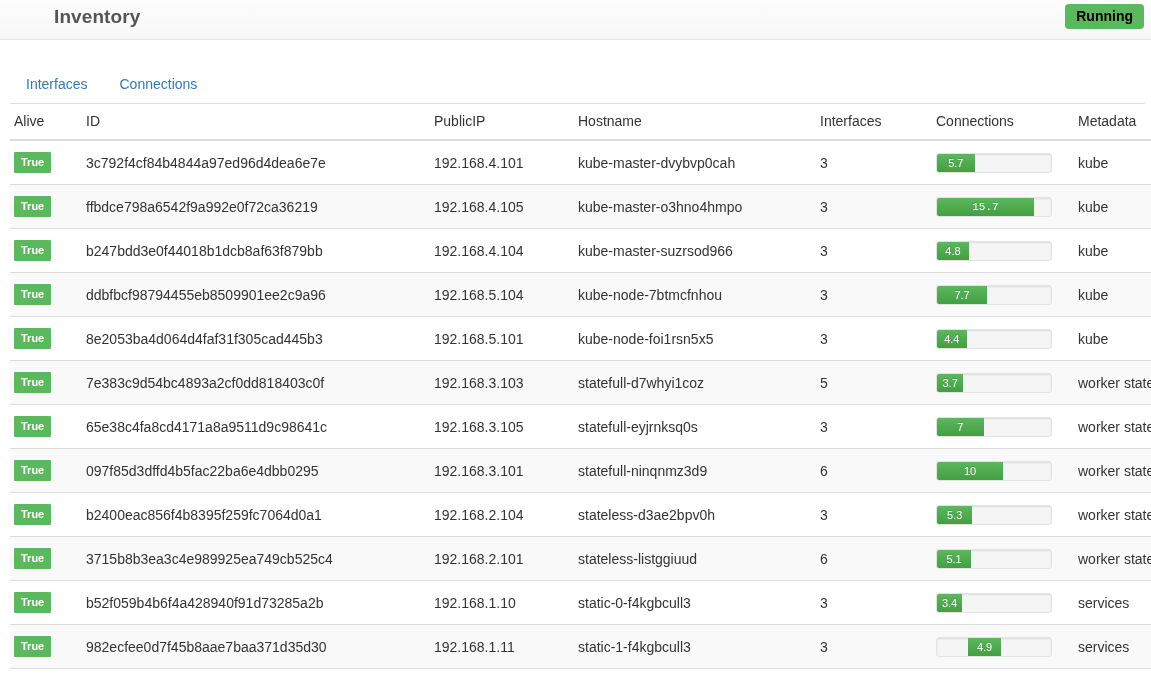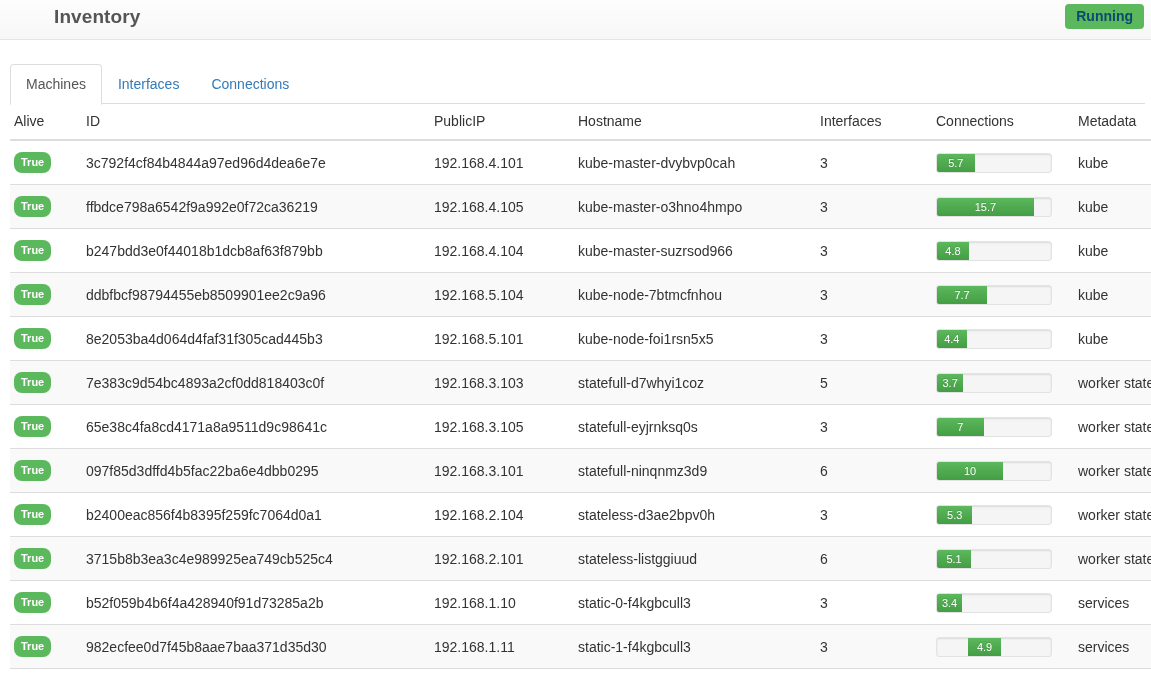--- a/index.html
+++ b/index.html
@@ -31,21 +31,21 @@
     font-weight: bold;
     color: #555555;
     letter-spacing: 0.1px;
     margin-left: 44px;
   }
   .status-badge {
     position: absolute;
     right: 7px;
     top: 4px;
     background: #5cb85c;
-    color: #0c4a6e;
+    color: #000000;
     font-size: 14px;
     font-weight: bold;
     padding: 5px 11px 6px 11px;
     border-radius: 4px;
     line-height: 1;
   }
 
   
   .tabs-wrap {
     position: relative;
@@ -131,21 +131,21 @@
 
   
   .alive-badge {
     display: inline-block;
     background: #5cb85c;
     color: #ffffff;
     font-size: 11px;
     font-weight: bold;
     line-height: 1;
     padding: 5px 7px 5px 7px;
-    border-radius: 8px;
+    border-radius: 1px;
   }
 
   
   .progress {
     position: relative;
     width: 116px;
     height: 20px;
     background: #f5f5f5;
     border-radius: 3px;
     box-shadow: inset 0 1px 2px rgba(0,0,0,0.10);
@@ -168,21 +168,20 @@
 </head>
 <body>
 
 <div class="page-header">
   <div class="page-title">Inventory</div>
   <div class="status-badge">Running</div>
 </div>
 
 <div class="tabs-wrap">
   <div class="tabs">
-    <div class="tab active">Machines</div>
     <div class="tab">Interfaces</div>
     <div class="tab">Connections</div>
   </div>
   <div class="tabs-underline"></div>
 </div>
 
 <div class="table-wrap">
   <table class="inv">
     <thead>
       <tr>
@@ -210,21 +209,21 @@
           <td class="col-meta">kube</td>
         </tr>
         <tr>
           <td class="col-alive"><span class="alive-badge">True</span></td>
           <td class="col-id">ffbdce798a6542f9a992e0f72ca36219</td>
           <td class="col-ip">192.168.4.105</td>
           <td class="col-host">kube-master-o3hno4hmpo</td>
           <td class="col-iface">3</td>
           <td class="col-conn">
             <div class="progress">
-              <div class="progress-bar" style="width: 85%;">15.7</div>
+              <div class="progress-bar" style="width: 85%; font-family: Liberation Mono, monospace;">15.7</div>
             </div>
           </td>
           <td class="col-meta">kube</td>
         </tr>
         <tr>
           <td class="col-alive"><span class="alive-badge">True</span></td>
           <td class="col-id">b247bdd3e0f44018b1dcb8af63f879bb</td>
           <td class="col-ip">192.168.4.104</td>
           <td class="col-host">kube-master-suzrsod966</td>
           <td class="col-iface">3</td>

